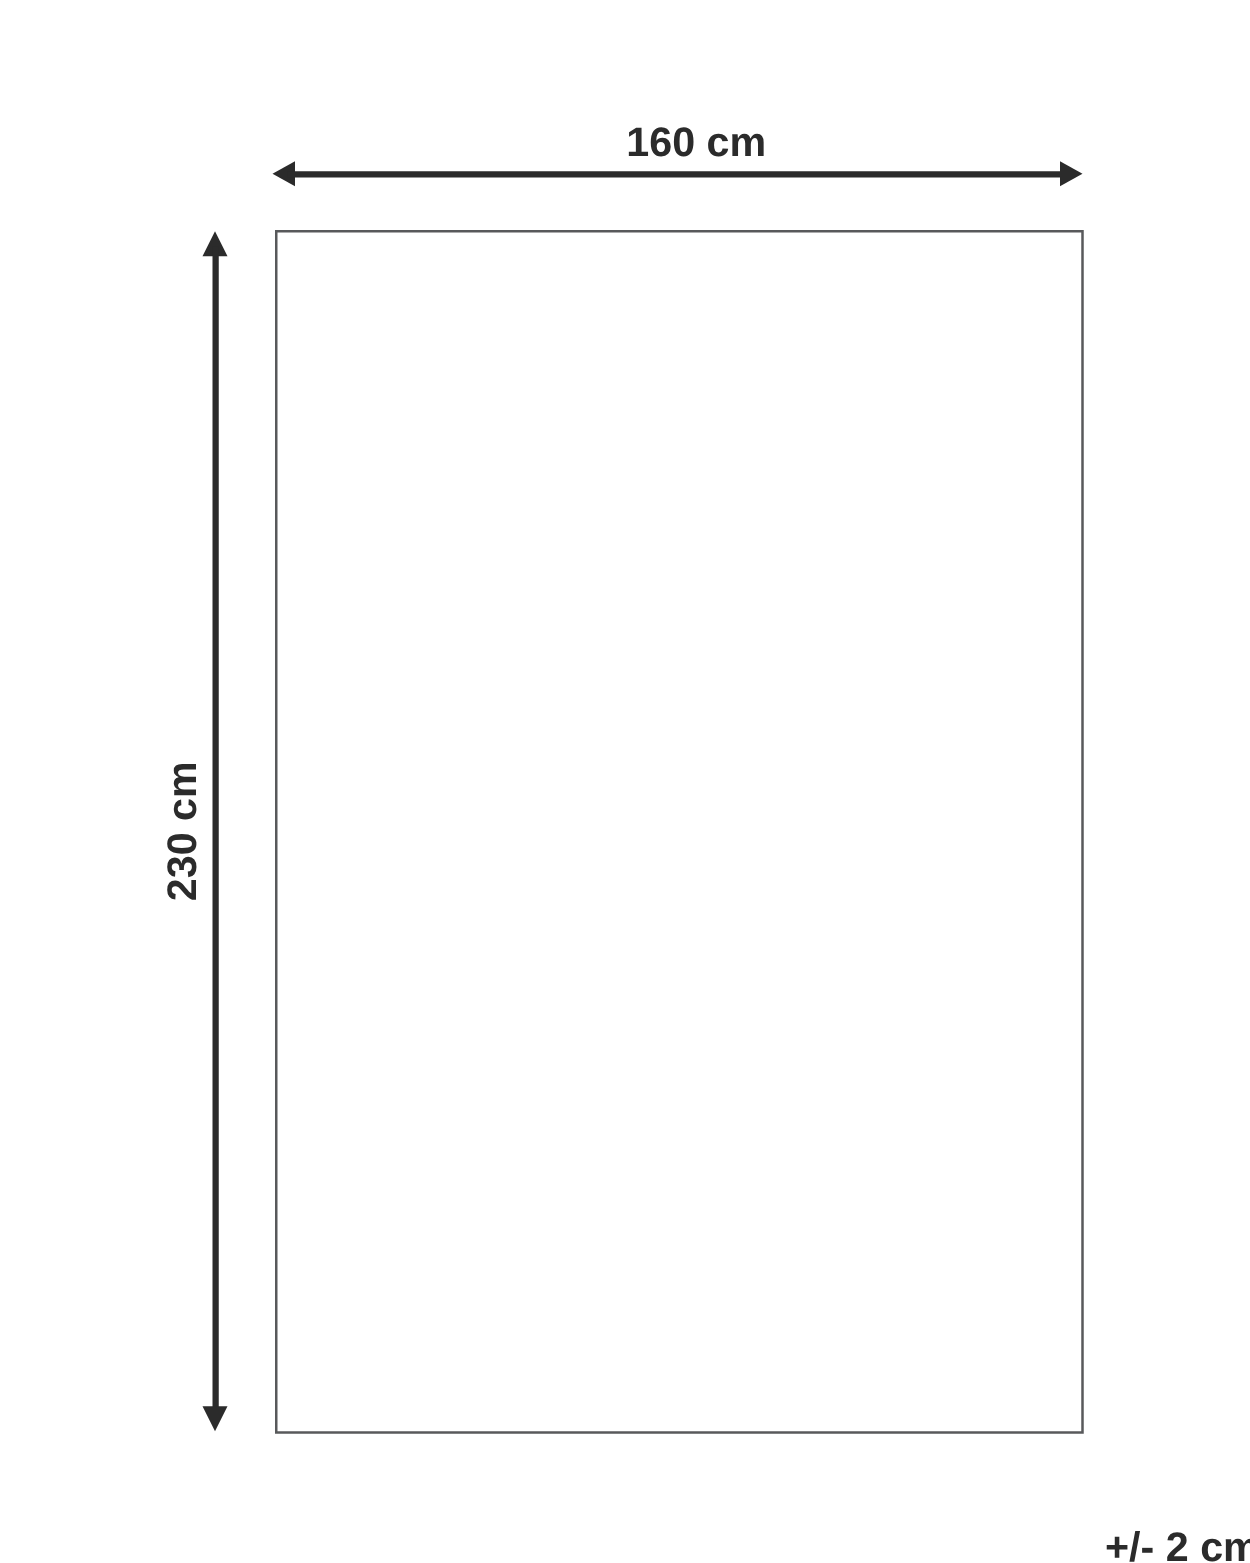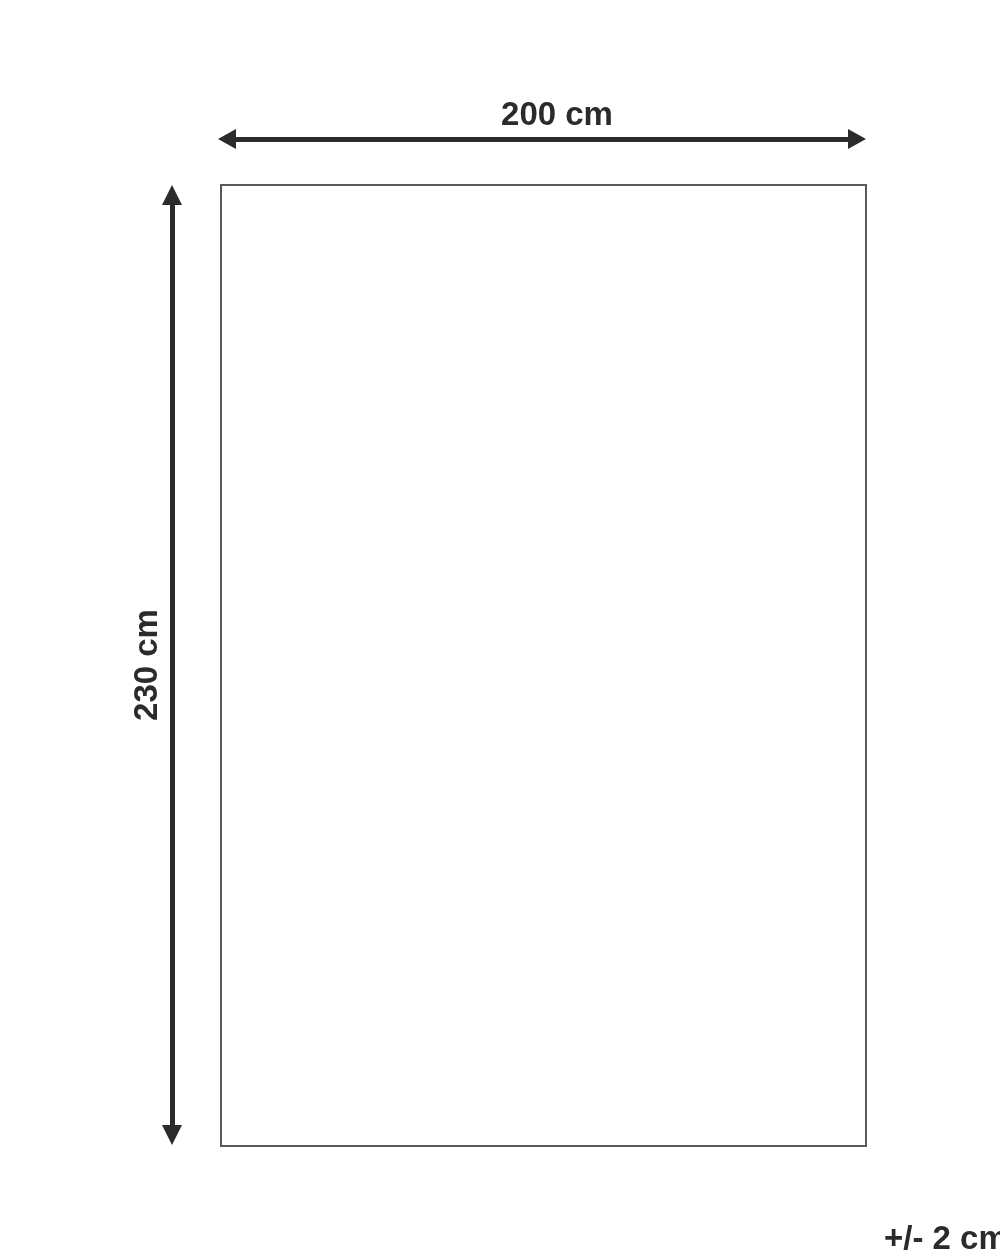--- a/index.html
+++ b/index.html
@@ -108,21 +108,21 @@
 </head>
 <body>
 
 <div class="canvas">
 
   <div class="h-arrow">
     <span class="head left"></span>
     <span class="shaft"></span>
     <span class="head right"></span>
   </div>
-  <div class="dim-label width-label">200 cm</div>
+  <div class="dim-label width-label">160 cm</div>
 
   <div class="v-arrow">
     <span class="head top"></span>
     <span class="shaft"></span>
     <span class="head bottom"></span>
   </div>
   <div class="dim-label height-label">230 cm</div>
 
   <div class="product-rect"></div>
 

